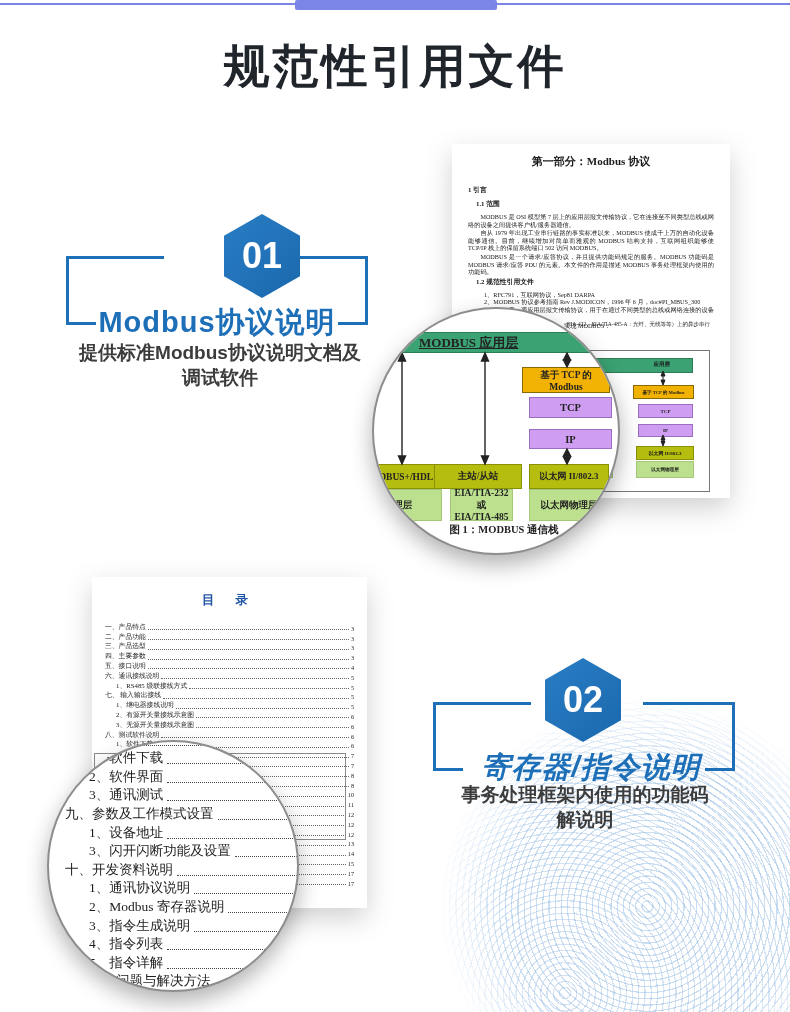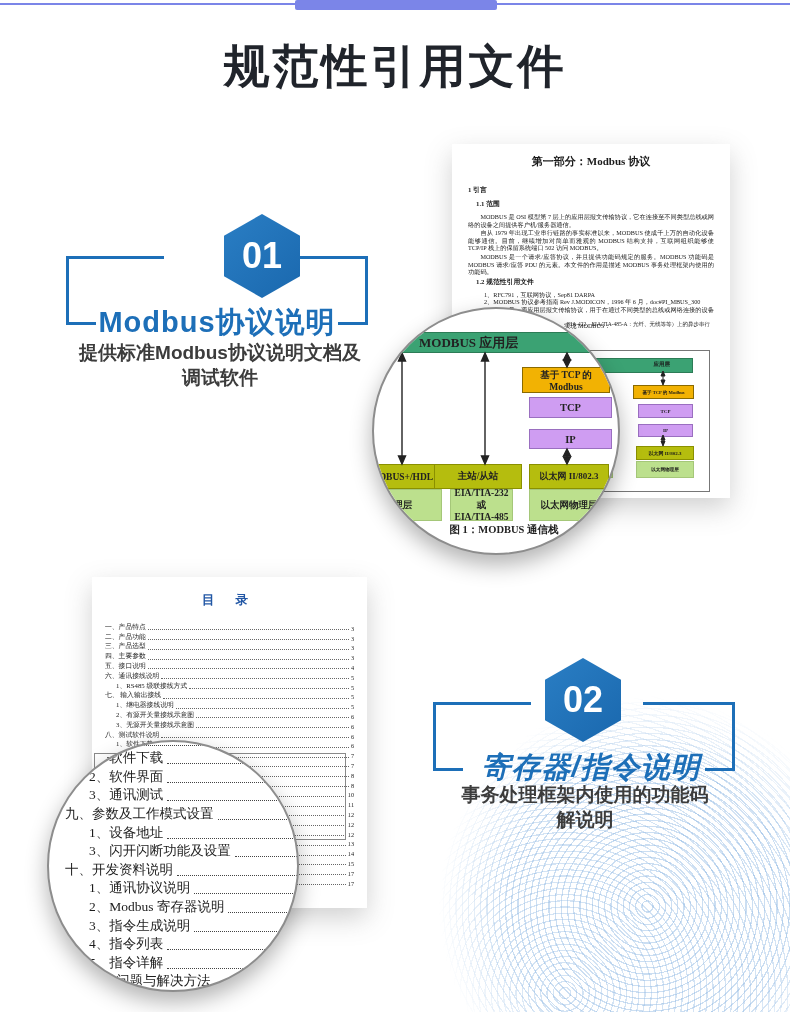--- a/index.html
+++ b/index.html
@@ -160,21 +160,21 @@
             <polygon points="207,34 205,29 209,29"></polygon>
           <line x1="207" y1="87" x2="207" y2="92"></line>
           <polygon points="207,84 205,89 209,89"></polygon>
             <polygon points="207,95 205,90 209,90"></polygon>
         </g>
       </svg>
     </div>
   </div>
 
   <div class="mag-circle c1">
-    <div class="dbox d-green" style="left:8px;top:23px;width:232px;height:21px;">MODBUS 应用层</div>
+    <div class="dbox d-green" style="left:8px;top:23px;width:232px;height:21px;text-decoration:underline;">MODBUS 应用层</div>
     <div class="dbox d-orange" style="left:148px;top:58px;width:88px;height:26px;">基于 TCP 的 Modbus</div>
     <div class="dbox d-purple" style="left:155px;top:88px;width:83px;height:21px;">TCP</div>
     <div class="dbox d-purple" style="left:155px;top:120px;width:83px;height:20px;">IP</div>
     <div class="dbox d-olive" style="left:-20px;top:155px;width:88px;height:25px;">MODBUS+/HDL</div>
     <div class="dbox d-olive" style="left:60px;top:155px;width:88px;height:25px;">主站/从站</div>
     <div class="dbox d-olive" style="left:155px;top:155px;width:80px;height:25px;font-size:9px;">以太网 II/802.3</div>
     <div class="dbox d-lg" style="left:-20px;top:180px;width:88px;height:32px;">物理层</div>
     <div class="dbox d-lg" style="left:76px;top:180px;width:63px;height:32px;flex-direction:column;">
       <div>EIA/TIA-232 或</div>
       <div>EIA/TIA-485</div>

